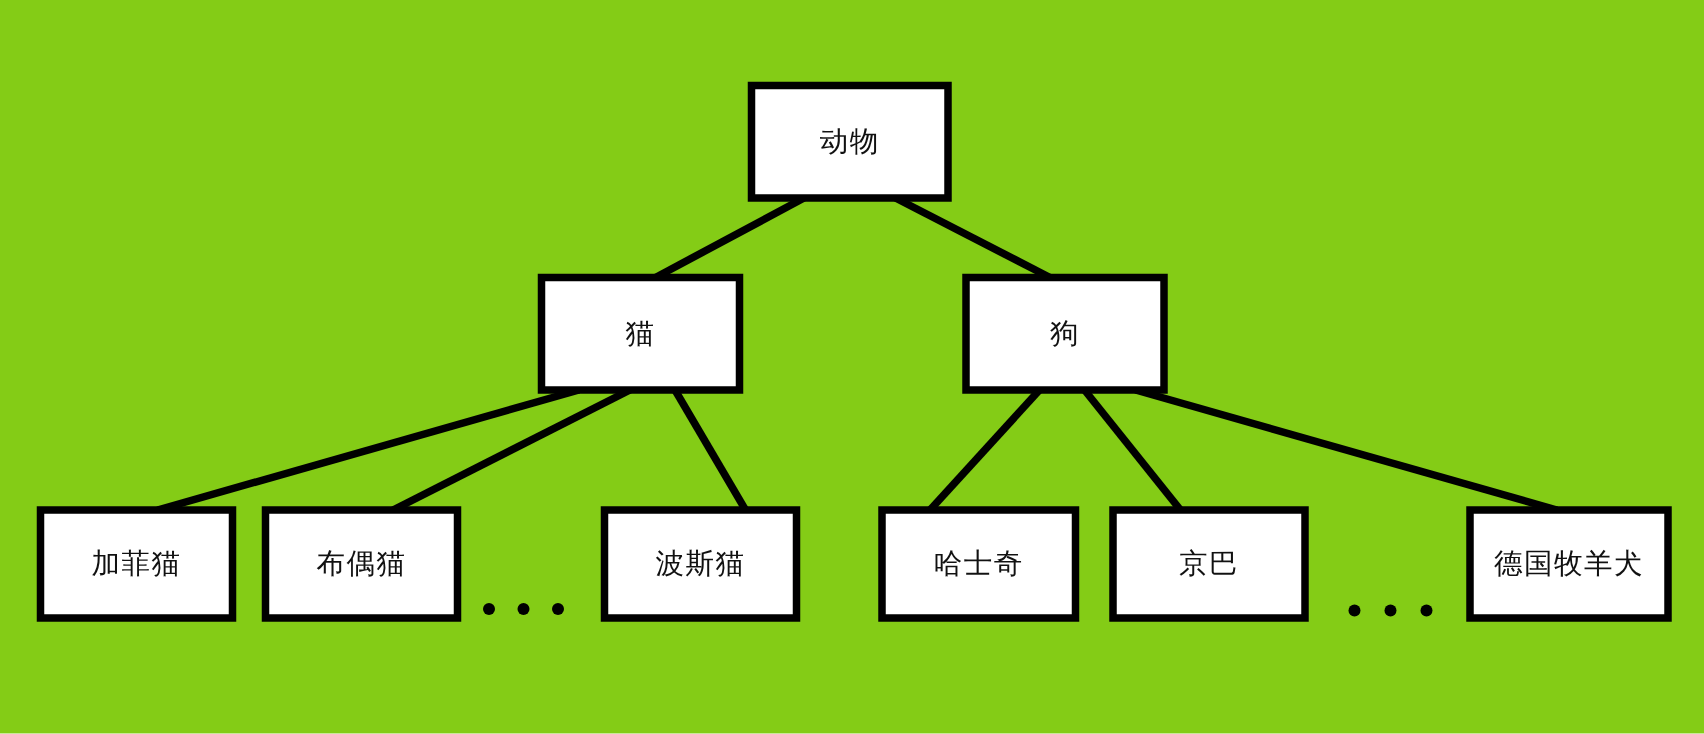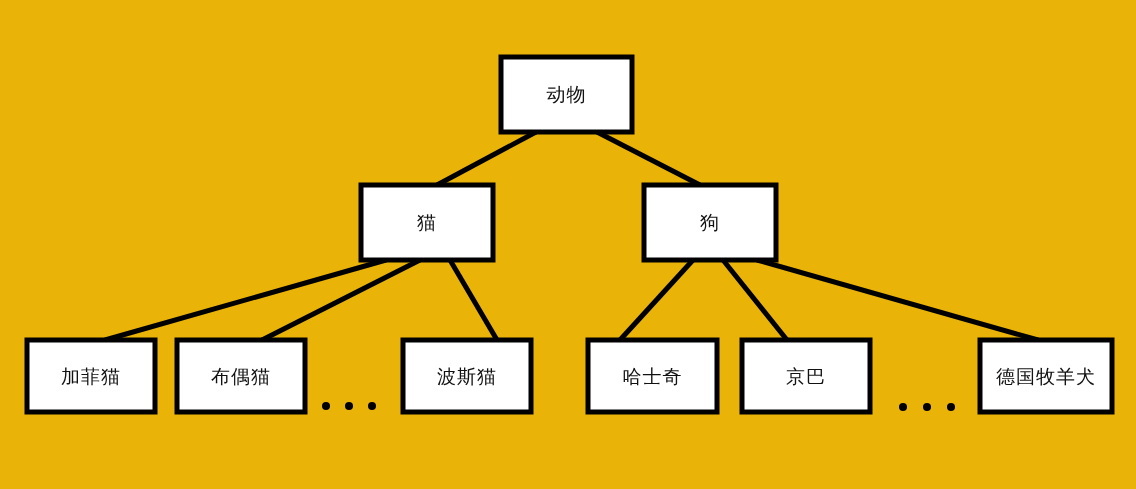--- a/index.html
+++ b/index.html
@@ -10,21 +10,21 @@
   body {
     width: 1136px;
     height: 489px;
     font-family: "DejaVu Sans", "Liberation Sans", sans-serif;
     overflow: hidden;
   }
   #diagram-root {
     position: relative;
     width: 1136px;
     height: 489px;
-    background: #eab308;
+    background: #84cc16;
   }
   svg#tree-svg {
     position: absolute;
     top: 0;
     left: 0;
     width: 1136px;
     height: 489px;
   }
   .node-rect {
     fill: #ffffff;

